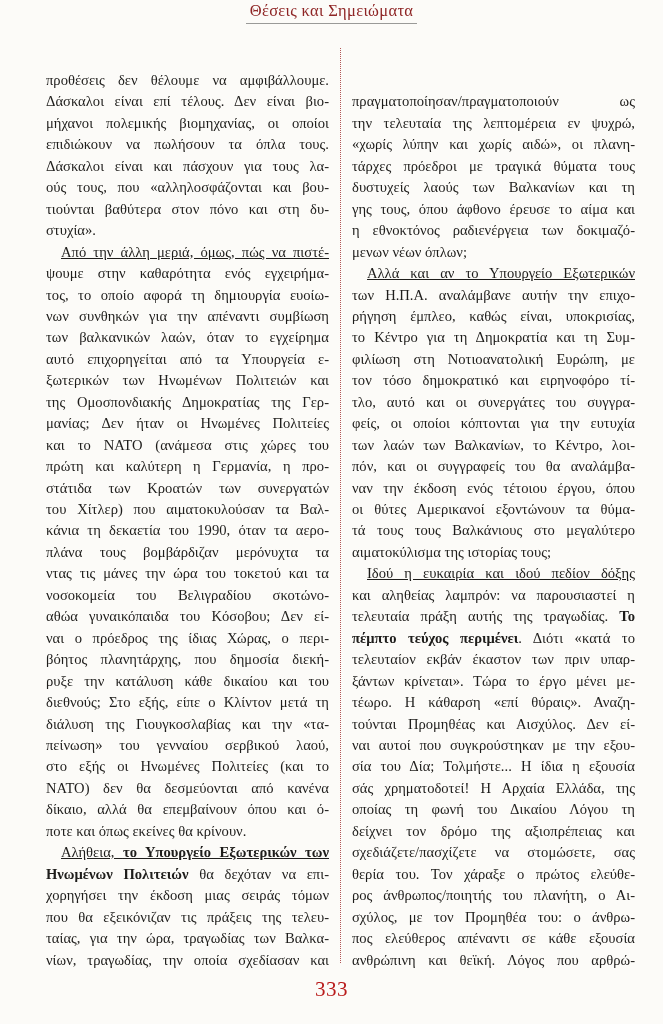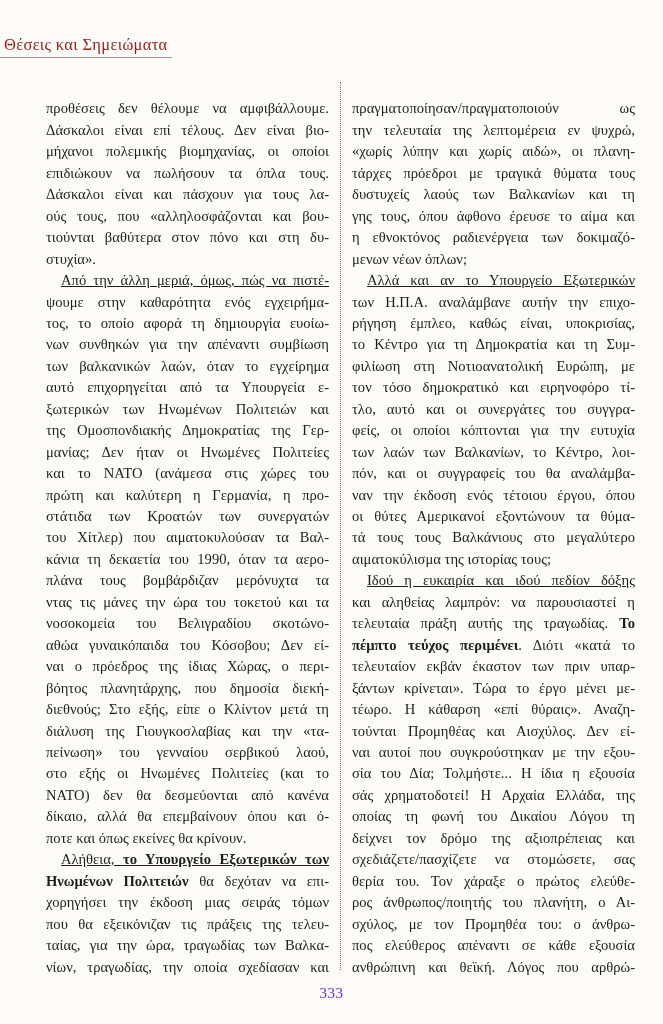--- a/index.html
+++ b/index.html
@@ -14,21 +14,21 @@
     margin: 0 auto;
     background: #fcfbf8;
     box-sizing: border-box;
     display: flex;
     flex-direction: column;
     font-family: "Liberation Serif", "DejaVu Serif", serif;
     color: #1e1d1b;
     overflow: hidden;
   }
   .header {
-    padding-top: 34px;
+    text-align: center;
   }
   .header-title {
     display: inline-block;
     font-size: 16.5px;
     line-height: 22px;
     color: #8e2525;
     padding: 0 4px 1px 4px;
     border-bottom: 1px solid #9a9a98;
     letter-spacing: 0.3px;
   }
@@ -65,22 +65,22 @@
     text-decoration: underline;
   }
   .seg.bold {
     font-weight: bold;
   }
   .footer {
     text-align: center;
     padding: 6px 0 22px 0;
   }
   .page-number {
-    font-size: 15px;
-    color: #6d28d9;
+    font-size: 21px;
+    color: #b91c1c;
     letter-spacing: 0.5px;
     margin-top: 16px;
   }
 </style>
 </head>
 <body>
 
 <div class="page">
   <div class="header">
     <span class="header-title">Θέσεις και Σημειώματα</span>
@@ -109,20 +109,21 @@
         <div class="line"><span class="seg">πρώτη και καλύτερη η Γερμανία, η προ-</span></div>
         <div class="line"><span class="seg">στάτιδα των Κροατών των συνεργατών</span></div>
         <div class="line"><span class="seg">του Χίτλερ) που αιματοκυλούσαν τα Βαλ-</span></div>
         <div class="line"><span class="seg">κάνια τη δεκαετία του 1990, όταν τα αερο-</span></div>
         <div class="line"><span class="seg">πλάνα τους βομβάρδιζαν μερόνυχτα τα</span></div>
         <div class="line"><span class="seg">ντας τις μάνες την ώρα του τοκετού και τα</span></div>
         <div class="line"><span class="seg">νοσοκομεία του Βελιγραδίου σκοτώνο-</span></div>
         <div class="line"><span class="seg">αθώα γυναικόπαιδα του Κόσοβου; Δεν εί-</span></div>
         <div class="line"><span class="seg">ναι ο πρόεδρος της ίδιας Χώρας, ο περι-</span></div>
         <div class="line"><span class="seg">βόητος πλανητάρχης, που δημοσία διεκή-</span></div>
+        <div class="line"><span class="seg">ρυξε την κατάλυση κάθε δικαίου και του</span></div>
         <div class="line"><span class="seg">διεθνούς; Στο εξής, είπε ο Κλίντον μετά τη</span></div>
         <div class="line"><span class="seg">διάλυση της Γιουγκοσλαβίας και την «τα-</span></div>
         <div class="line"><span class="seg">πείνωση» του γενναίου σερβικού λαού,</span></div>
         <div class="line"><span class="seg">στο εξής οι Ηνωμένες Πολιτείες (και το</span></div>
         <div class="line"><span class="seg">ΝΑΤΟ) δεν θα δεσμεύονται από κανένα</span></div>
         <div class="line"><span class="seg">δίκαιο, αλλά θα επεμβαίνουν όπου και ό-</span></div>
         <div class="line end"><span class="seg">ποτε και όπως εκείνες θα κρίνουν.</span></div>
         <div class="line start"><span class="seg">Αλήθεια, </span><span class="seg bold">το Υπουργείο Εξωτερικών των</span></div>
         <div class="line"><span class="seg bold">Ηνωμένων Πολιτειών</span><span class="seg"> θα δεχόταν να επι-</span></div>
         <div class="line"><span class="seg">χορηγήσει την έκδοση μιας σειράς τόμων</span></div>

